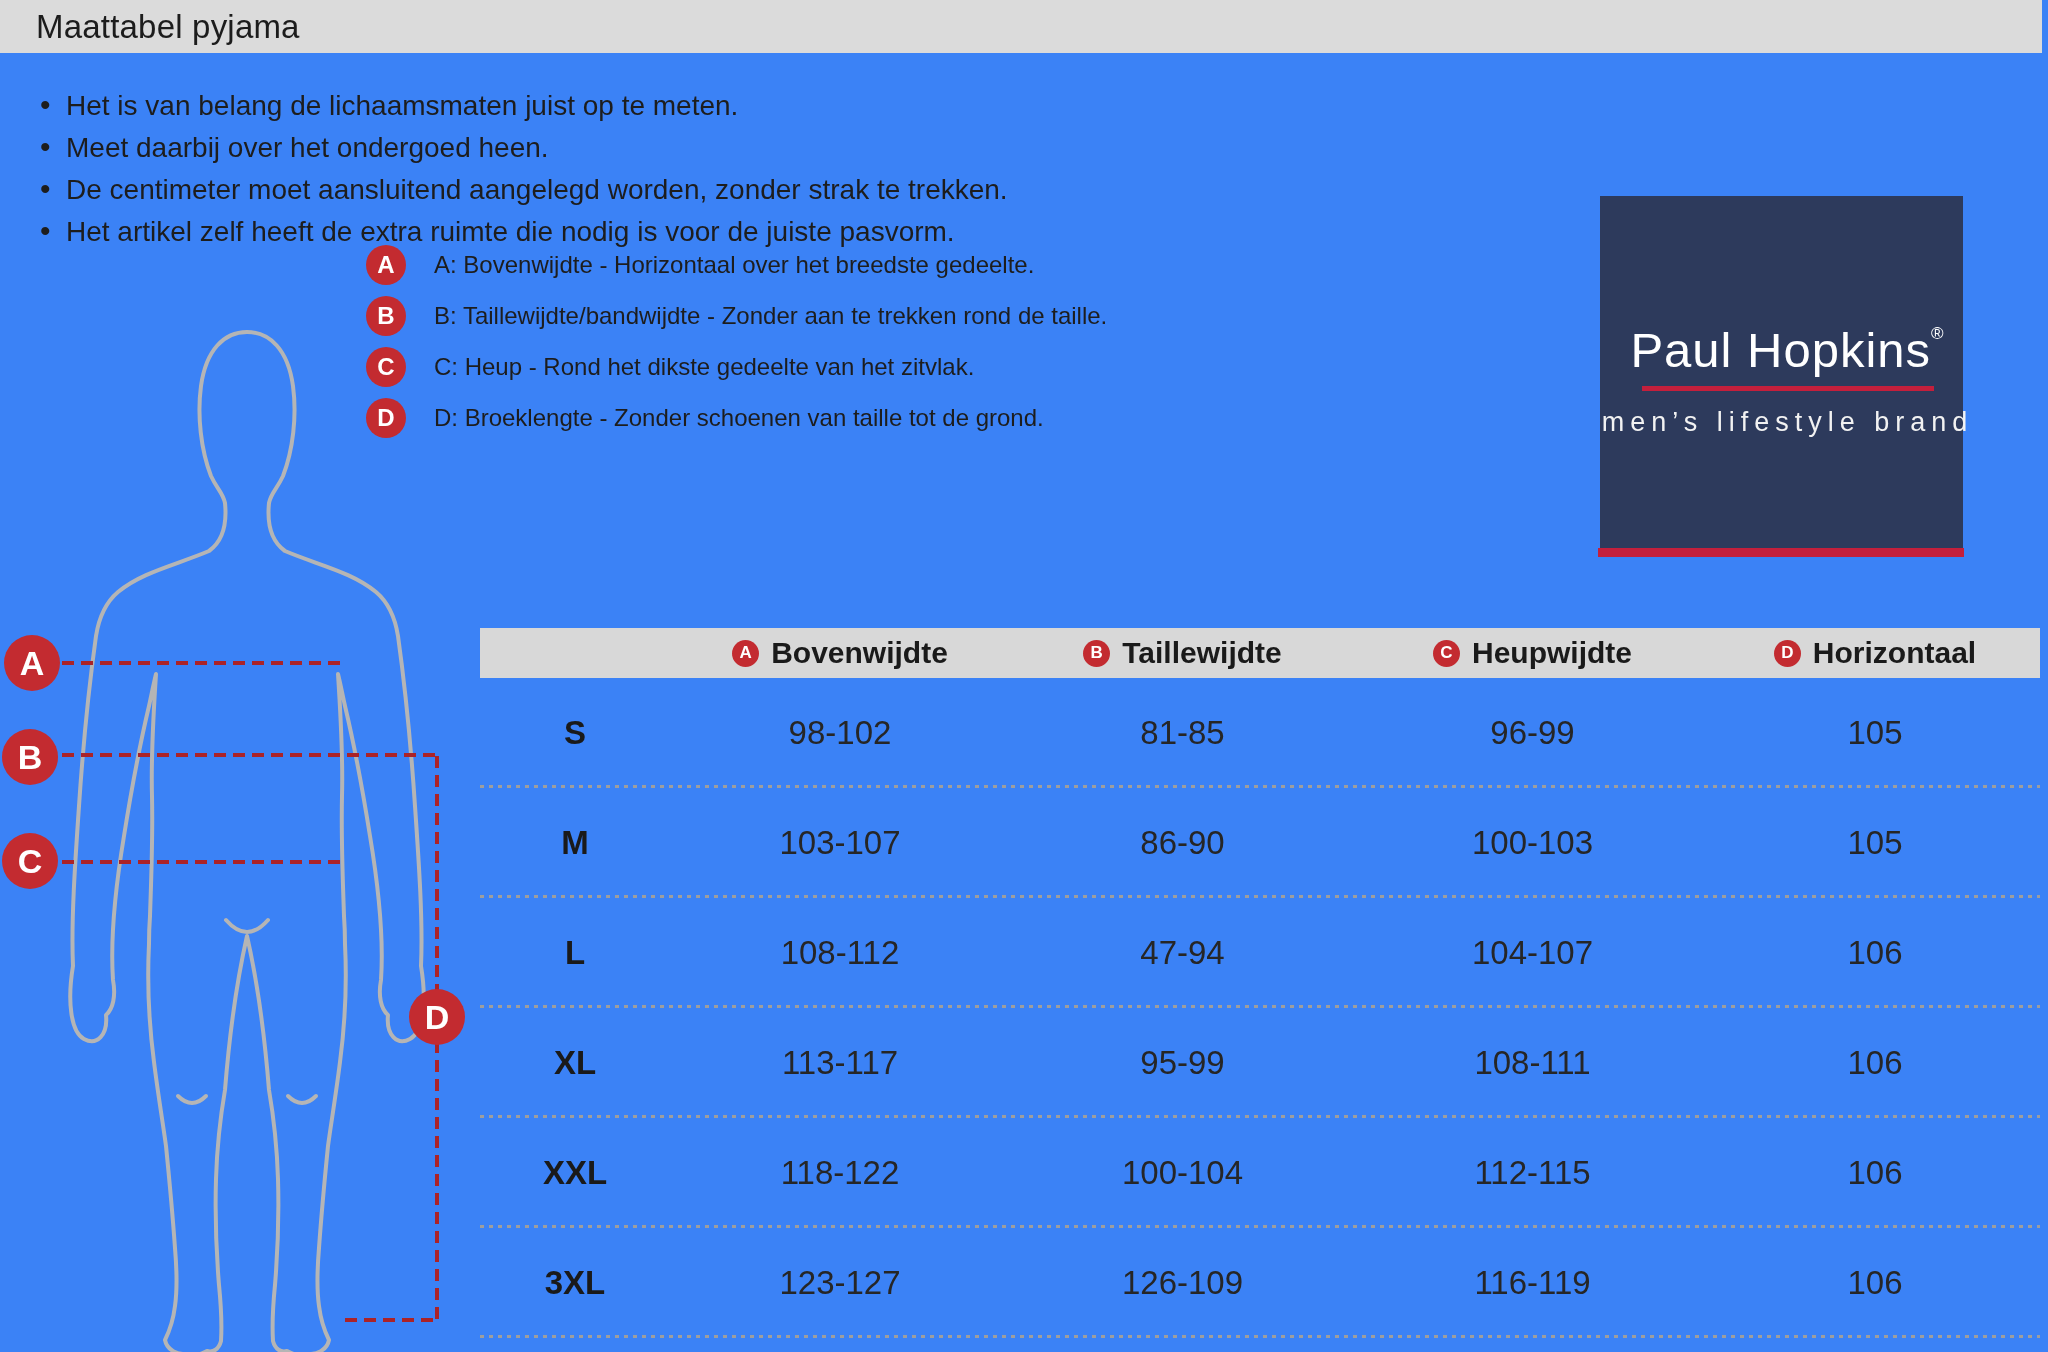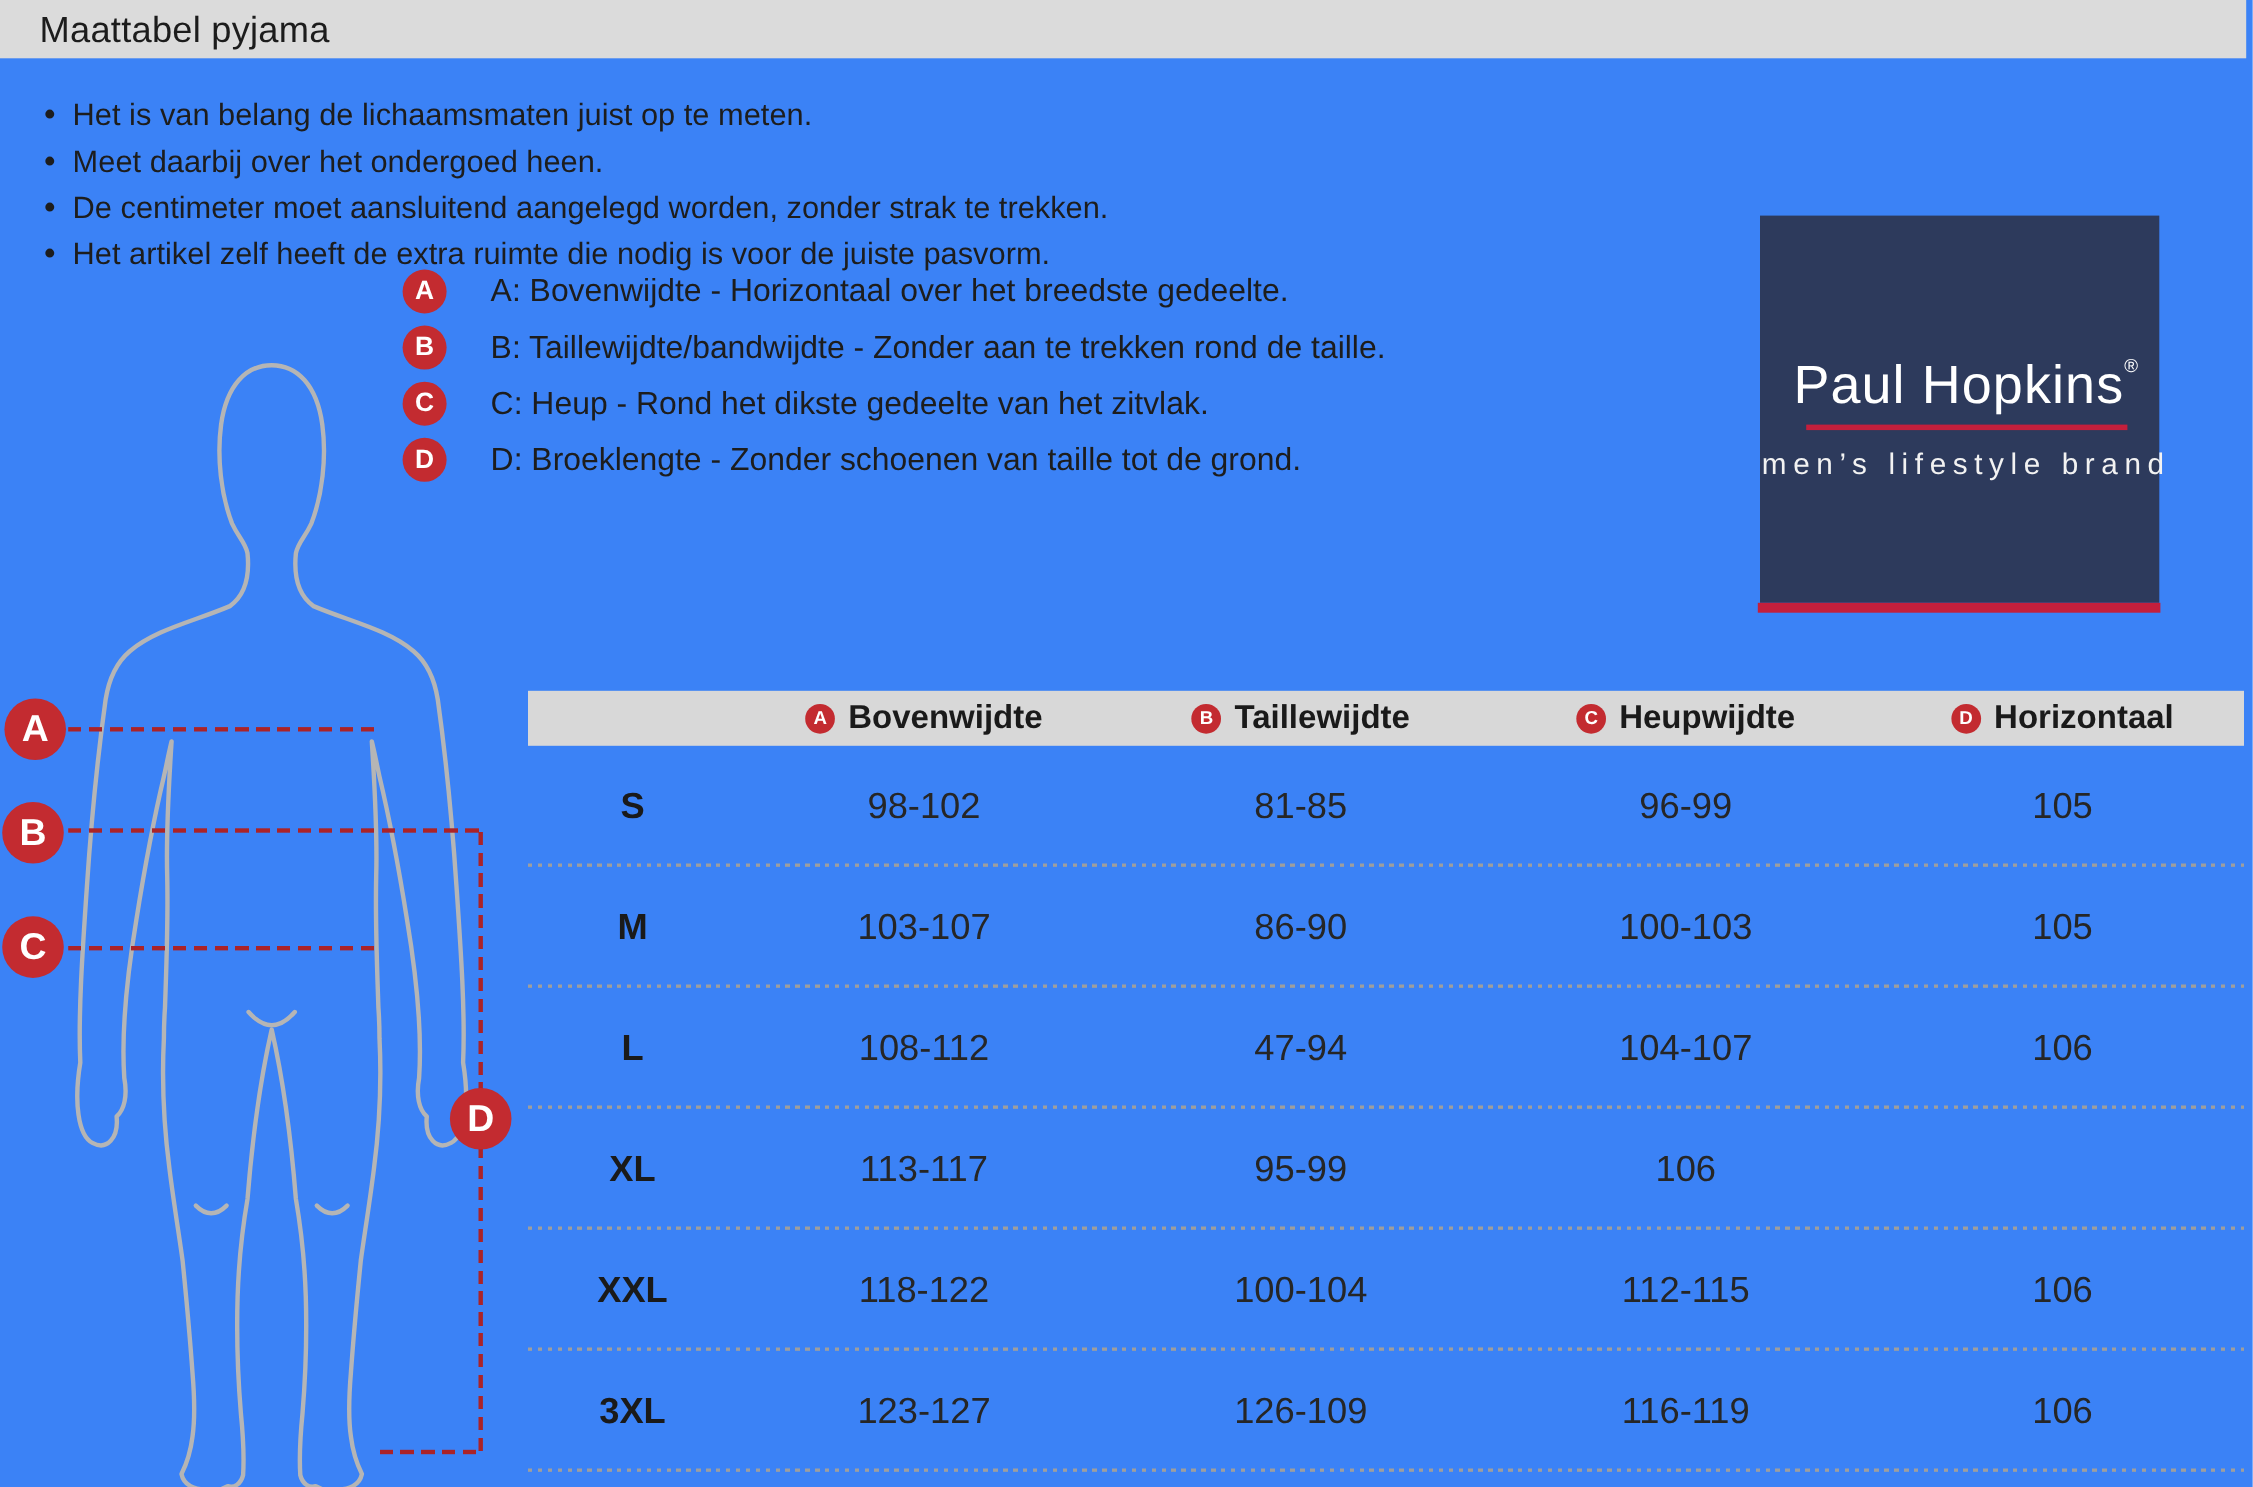--- a/index.html
+++ b/index.html
@@ -12,21 +12,21 @@
   .titlebar .title{margin-left:36px;font-size:33px;letter-spacing:.2px;color:#1c1c1c;}
 
   
   .instructions{position:absolute;left:40px;top:88px;}
   .bullet-row{display:flex;align-items:baseline;height:42px;font-size:28px;color:#1d1d1d;}
   .bullet-dot{width:26px;font-size:30px;}
 
   
   .legend{position:absolute;left:366px;top:245px;}
   .legend-row{display:flex;align-items:center;height:40px;margin-bottom:11px;}
-  .legend-text{margin-left:40px;font-size:29px;color:#1d1d1d;}
+  .legend-text{margin-left:28px;font-size:24px;color:#1d1d1d;}
 
   .badge{display:inline-flex;align-items:center;justify-content:center;border-radius:50%;
          background:#c32b30;color:#ffffff;font-weight:bold;flex:0 0 auto;}
   .badge-lg{width:40px;height:40px;font-size:24px;}
   .badge-sm{width:27px;height:27px;font-size:17px;}
   .badge-xl{width:56px;height:56px;font-size:34px;}
 
   
   .logo-box{position:absolute;left:1600px;top:196px;width:363px;height:352px;background:#2d3a5c;
             display:flex;flex-direction:column;align-items:center;padding-top:126px;box-sizing:border-box;padding-left:12px;}
@@ -209,20 +209,21 @@
           <div class="cell size-label">L</div>
           <div class="cell val-cell">108-112</div>
           <div class="cell val-cell">47-94</div>
           <div class="cell val-cell">104-107</div>
           <div class="cell val-cell">106</div>
         </div>
         <div class="trow">
           <div class="cell size-label">XL</div>
           <div class="cell val-cell">113-117</div>
           <div class="cell val-cell">95-99</div>
+          <div class="cell val-cell">108-111</div>
           <div class="cell val-cell">106</div>
         </div>
         <div class="trow">
           <div class="cell size-label">XXL</div>
           <div class="cell val-cell">118-122</div>
           <div class="cell val-cell">100-104</div>
           <div class="cell val-cell">112-115</div>
           <div class="cell val-cell">106</div>
         </div>
         <div class="trow">

